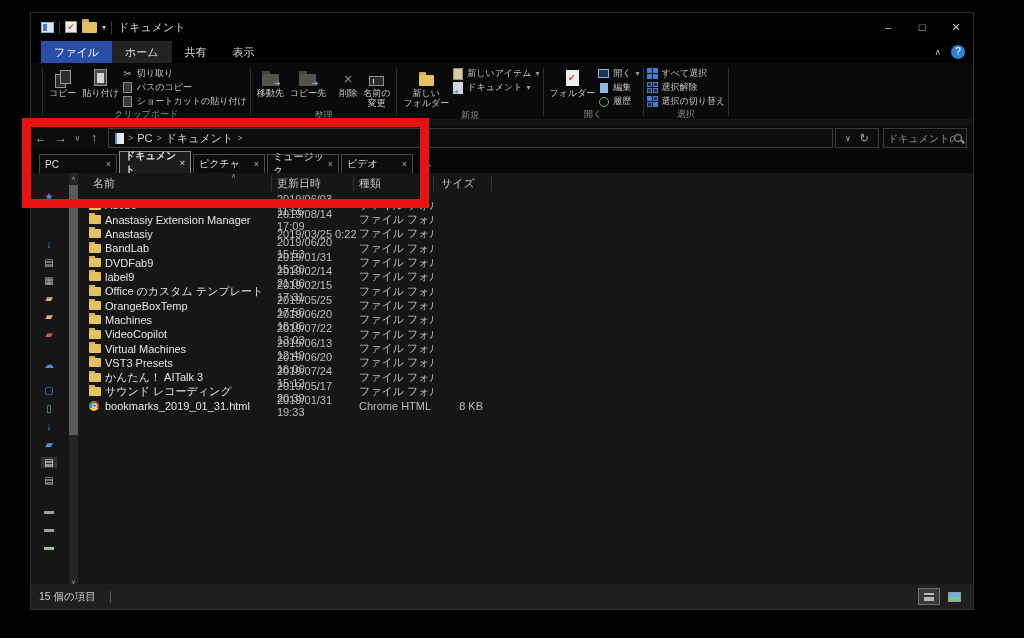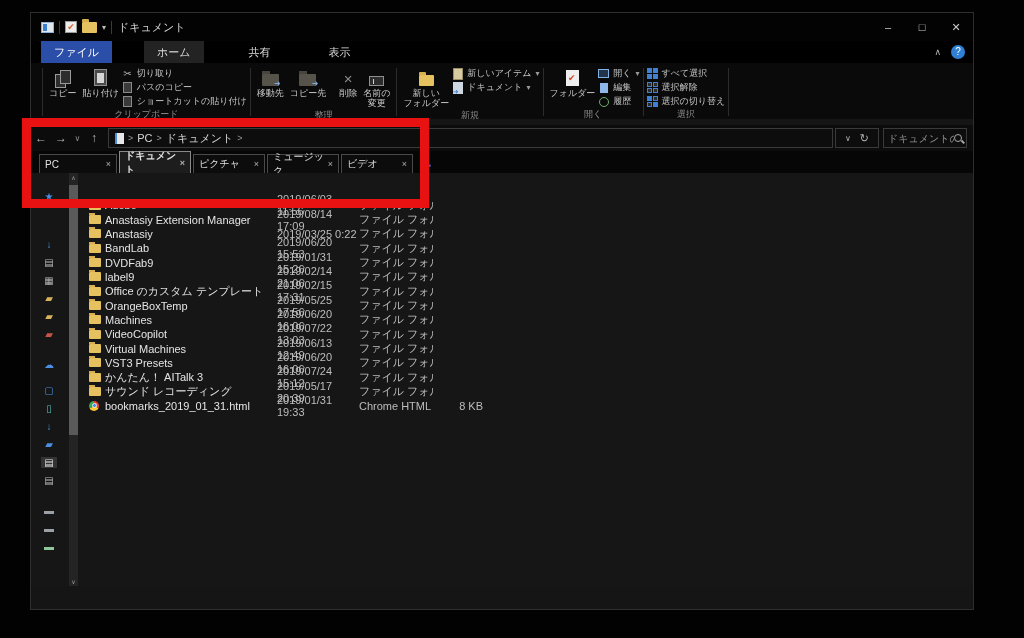--- a/index.html
+++ b/index.html
@@ -18,21 +18,21 @@
   .ic-exp::after { content:""; position:absolute; left:1px; top:1px; width:4px; height:7px; background:#3f7fd0; }
   .ic-chk { width:12px; height:12px; background:#ececec; border:1px solid #999; color:#d2622a; font-size:9px; line-height:11px; text-align:center; }
   .fold { width:15px; height:11px; background:#e6c160; border-radius:1px; position:relative; }
   .fold::before { content:""; position:absolute; left:0; top:-3px; width:7px; height:3px; background:#d9ae4e; border-radius:1px 1px 0 0; }
   .qdrop { color:#bdbdbd; font-size:8px; }
   .ttl { color:#d8d8d8; font-size:11px; margin-left:6px; }
   .wctrl { position:absolute; right:0; top:0; height:28px; display:flex; }
   .wbtn { width:34px; height:28px; color:#cccccc; font-size:11px; display:flex; align-items:center; justify-content:center; }
 
   
-  .menurow { height:22px; background:#000; display:flex; align-items:stretch; padding-left:10px; position:relative;gap:32px; }
+  .menurow { height:22px; background:#000; display:flex; align-items:stretch; padding-left:10px; position:relative; }
   .mtab { padding:0 13px; font-size:11px; color:#dcdcdc; display:flex; align-items:center; }
   .mtab.file { background:#2b4fa8; color:#fff; }
   .mtab.cur { background:#232323; }
   .menur { position:absolute; right:8px; top:0; height:22px; display:flex; align-items:center; gap:10px; }
   .rcollapse { color:#b5b5b5; font-size:9px; }
   .helpb { width:14px; height:14px; border-radius:50%; background:#2f7fd6; color:#fff; font-size:10px; line-height:14px; text-align:center; }
 
   
   .ribbon { height:56px; background:#0a0a0a; display:flex; padding:2px 0 0 8px; }
   .rgroup { display:flex; flex-direction:column; }
@@ -440,20 +440,33 @@
           <span class="s c-grn">▬</span>
         </div>
         <div class="sscroll">
           <span class="sarrow up">∧</span>
           <div class="sthumb"></div>
           <span class="sarrow dn">∨</span>
         </div>
       </div>
 
       <div class="list">
+        <div class="cols">
+          <span class="h-name">
+            <span>名前</span>
+            <span class="sortc">∧</span>
+          </span>
+          <span class="h-date">更新日時</span>
+          <span class="h-type">種類</span>
+          <span class="h-size">サイズ</span>
+          <span class="hsep p1"></span>
+          <span class="hsep p2"></span>
+          <span class="hsep p3"></span>
+          <span class="hsep p4"></span>
+        </div>
 
         <div class="rows">
           <div class="row">
             <span class="c-ico">
                 <span class="fi-folder"></span>
               </span>
             <span class="c-name">Adobe</span>
               <span class="c-date">2019/06/03 11:56</span>
               <span class="c-type">ファイル フォルダー</span>
               <span class="c-size"></span>
@@ -581,16 +594,28 @@
               </span>
             <span class="c-name">bookmarks_2019_01_31.html</span>
               <span class="c-date">2019/01/31 19:33</span>
               <span class="c-type">Chrome HTML Do...</span>
               <span class="c-size">8 KB</span>
           </div>
         </div>
       </div>
     </div>
 
+    <div class="statusbar">
+      <span>15 個の項目</span>
+      <span class="stsep"></span>
+      <div class="viewbtns">
+        <div class="vb on">
+            <span class="vb-lines"></span>
+          </div>
+        <div class="vb">
+            <span class="vb-img"></span>
+          </div>
+      </div>
+    </div>
   </div>
 
   <div class="annotation"></div>
 </div>
 
 </body></html>

